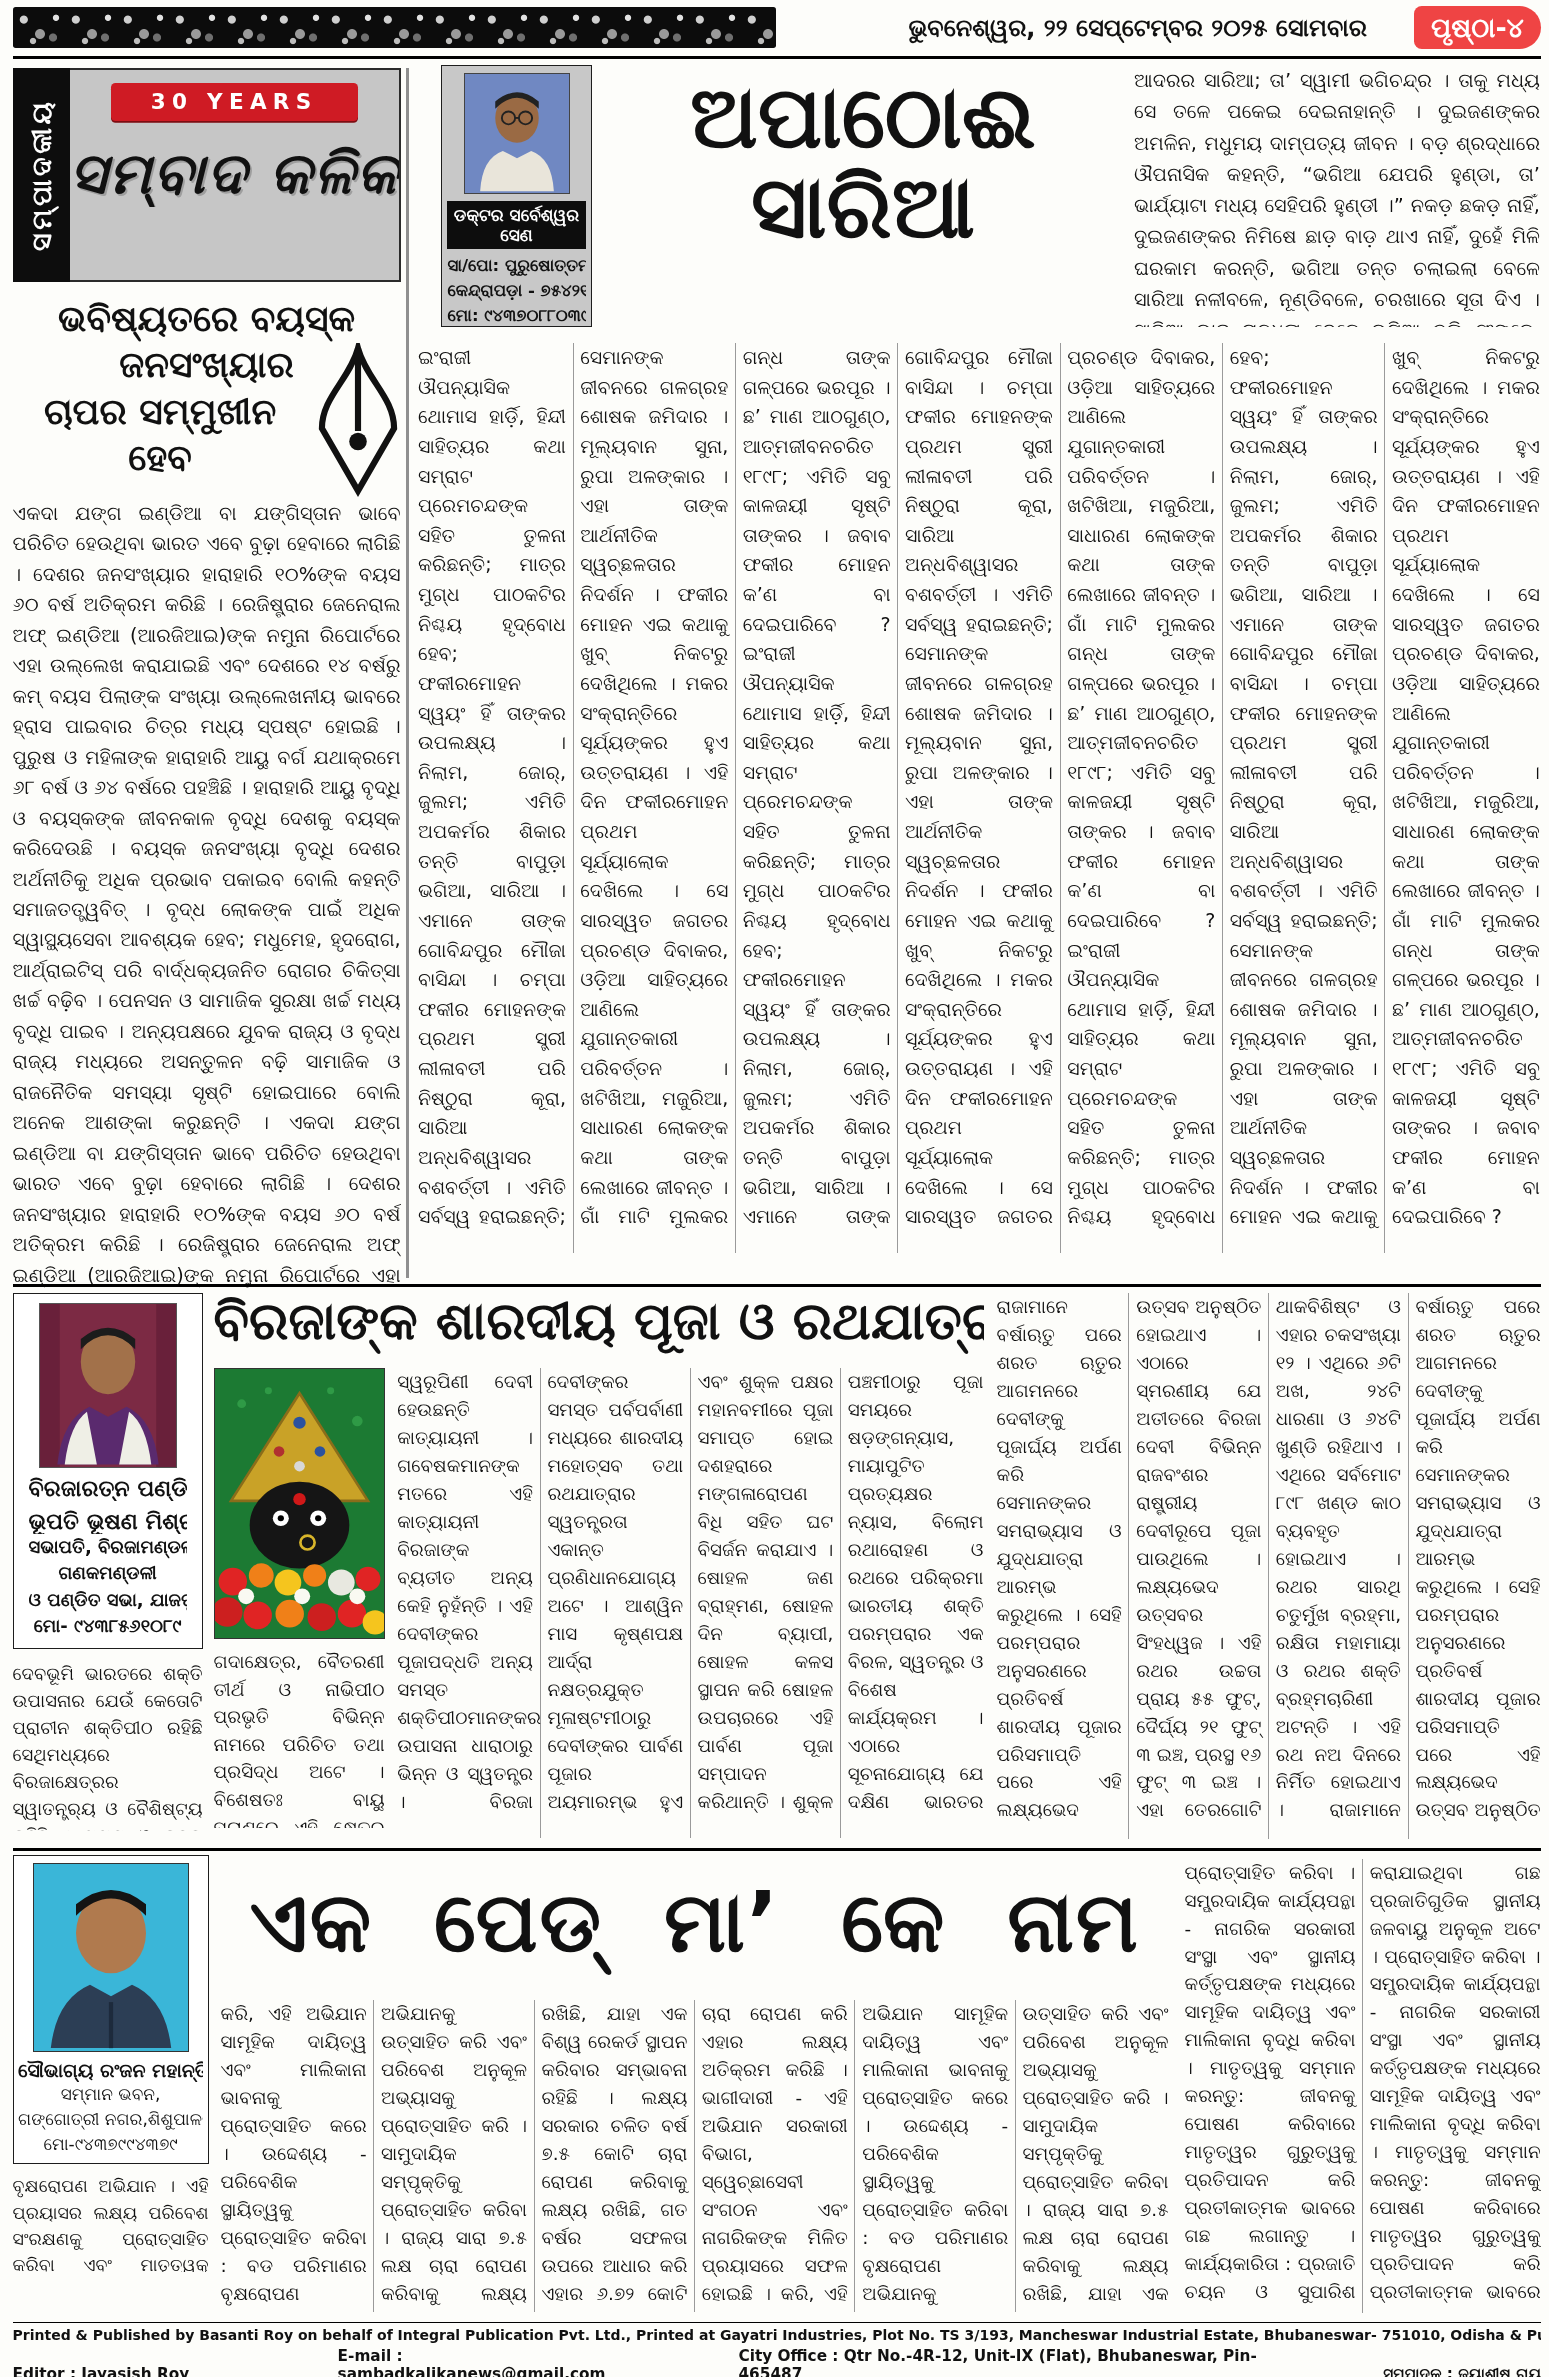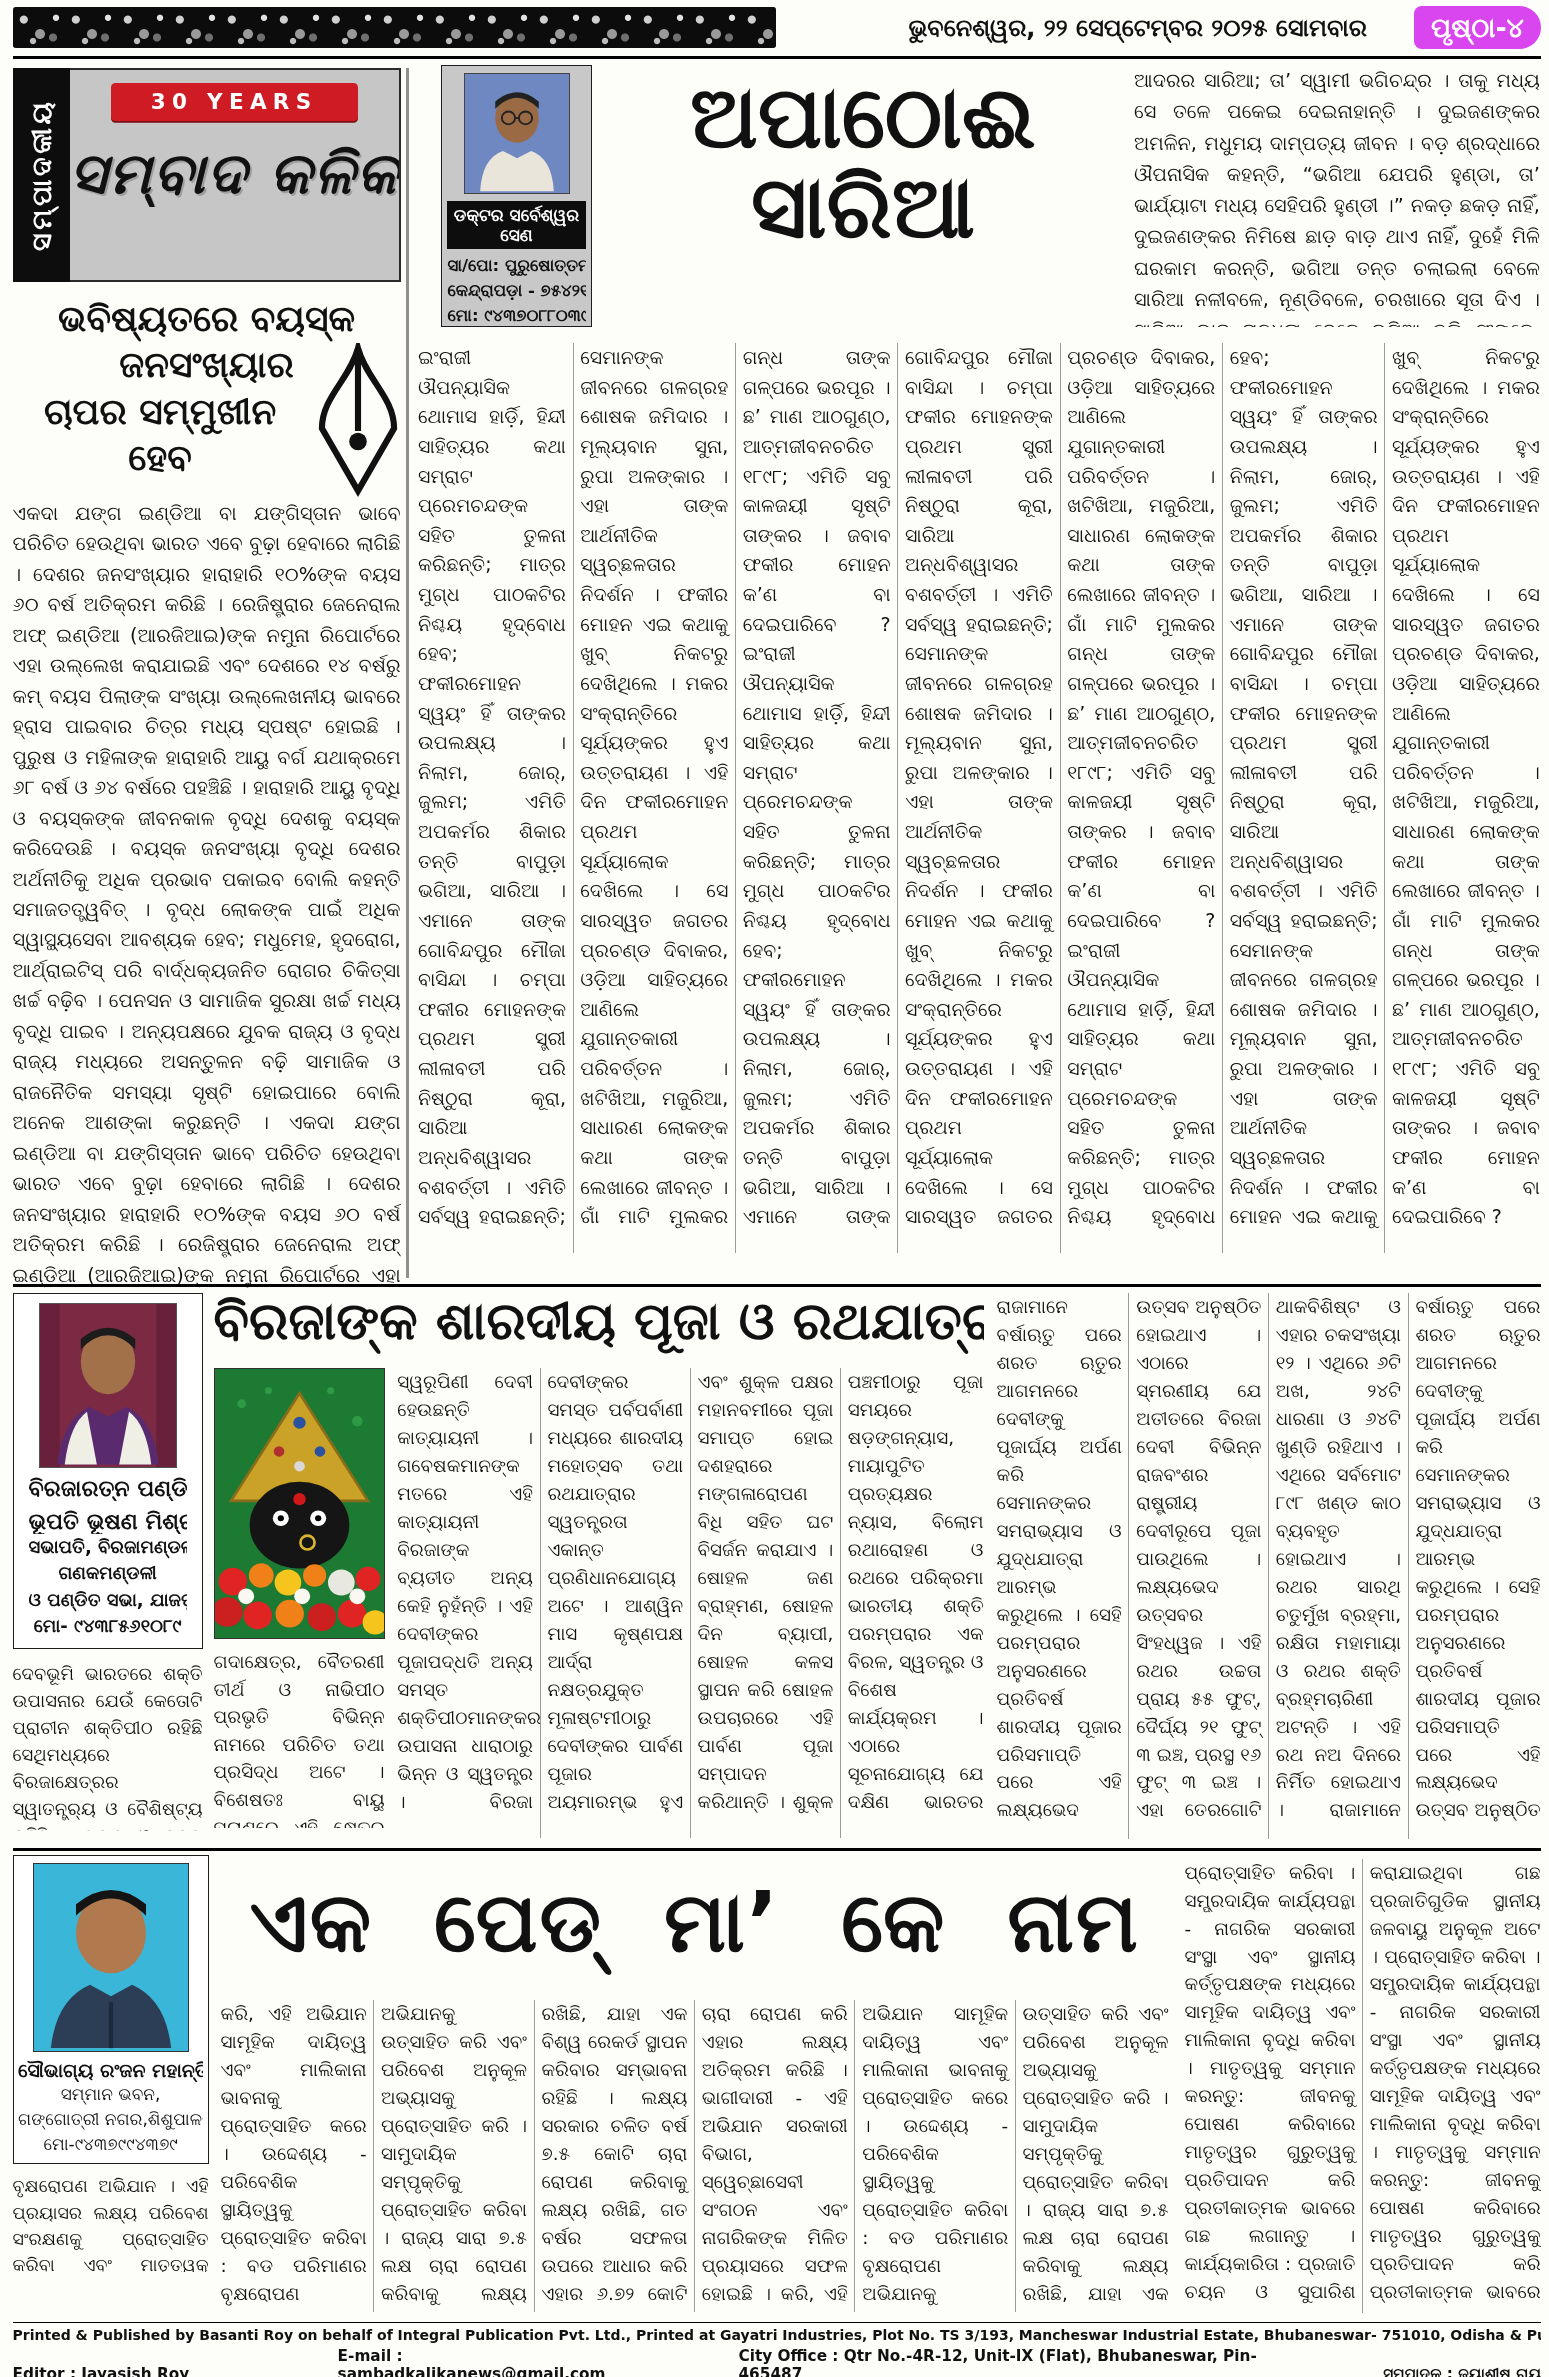--- a/index.html
+++ b/index.html
@@ -9,21 +9,21 @@
   .topbar{position:absolute;left:12.6px;top:5.4px;right:9px;height:45px;display:flex;align-items:center;}
   .flowers{width:763px;height:41px;background:#0c0c0c;border-radius:2.7px;
      background-image:
        radial-gradient(circle at 10.8px 12.6px,#cfcfcf 0 3.6px,transparent 4.5px),
        radial-gradient(circle at 27px 27px,#9a9a9a 0 4.5px,transparent 5.4px),
        radial-gradient(circle at 43px 10.8px,#e2e2e2 0 2.7px,transparent 3.6px),
        radial-gradient(circle at 20px 34px,#bdbdbd 0 2.7px,transparent 3.6px),
        radial-gradient(circle at 40px 30.5px,#6f6f6f 0 3.6px,transparent 4.5px);
      background-size:52px 41px;}
   .dateline{margin-left:auto;font-size:24px;font-weight:bold;padding-right:47px;white-space:nowrap;}
-  .page-badge{width:127px;height:43px;background:#d946ef;color:#fff;font-size:27px;font-weight:bold;
+  .page-badge{width:127px;height:43px;background:#ef4444;color:#fff;font-size:27px;font-weight:bold;
      display:flex;align-items:center;justify-content:center;border-radius:9px 25px 25px 9px;overflow:hidden;}
   .rule-top{position:absolute;top:56px;left:12.6px;right:9px;border-top:3.6px solid #000;}
   
   .top-band-left{position:absolute;left:12.6px;top:68px;width:388px;height:1210px;}
   .ed-masthead{display:flex;height:214px;}
   .ed-vlabel{width:57px;background:#0d0d0d;color:#fff;display:flex;align-items:center;justify-content:center;
      writing-mode:vertical-rl;transform:rotate(180deg);font-size:27px;font-weight:bold;letter-spacing:3.6px;}
   .ed-logobox{flex:1;background:#c6c6c6;border:2.7px solid #2a2a2a;border-left:none;position:relative;overflow:hidden;}
   .ribbon{position:absolute;left:41px;right:41px;top:12.6px;height:38px;background:#cf1b24;color:#fff;
      display:flex;align-items:center;justify-content:center;font-weight:bold;font-size:21.5px;letter-spacing:6.3px;

